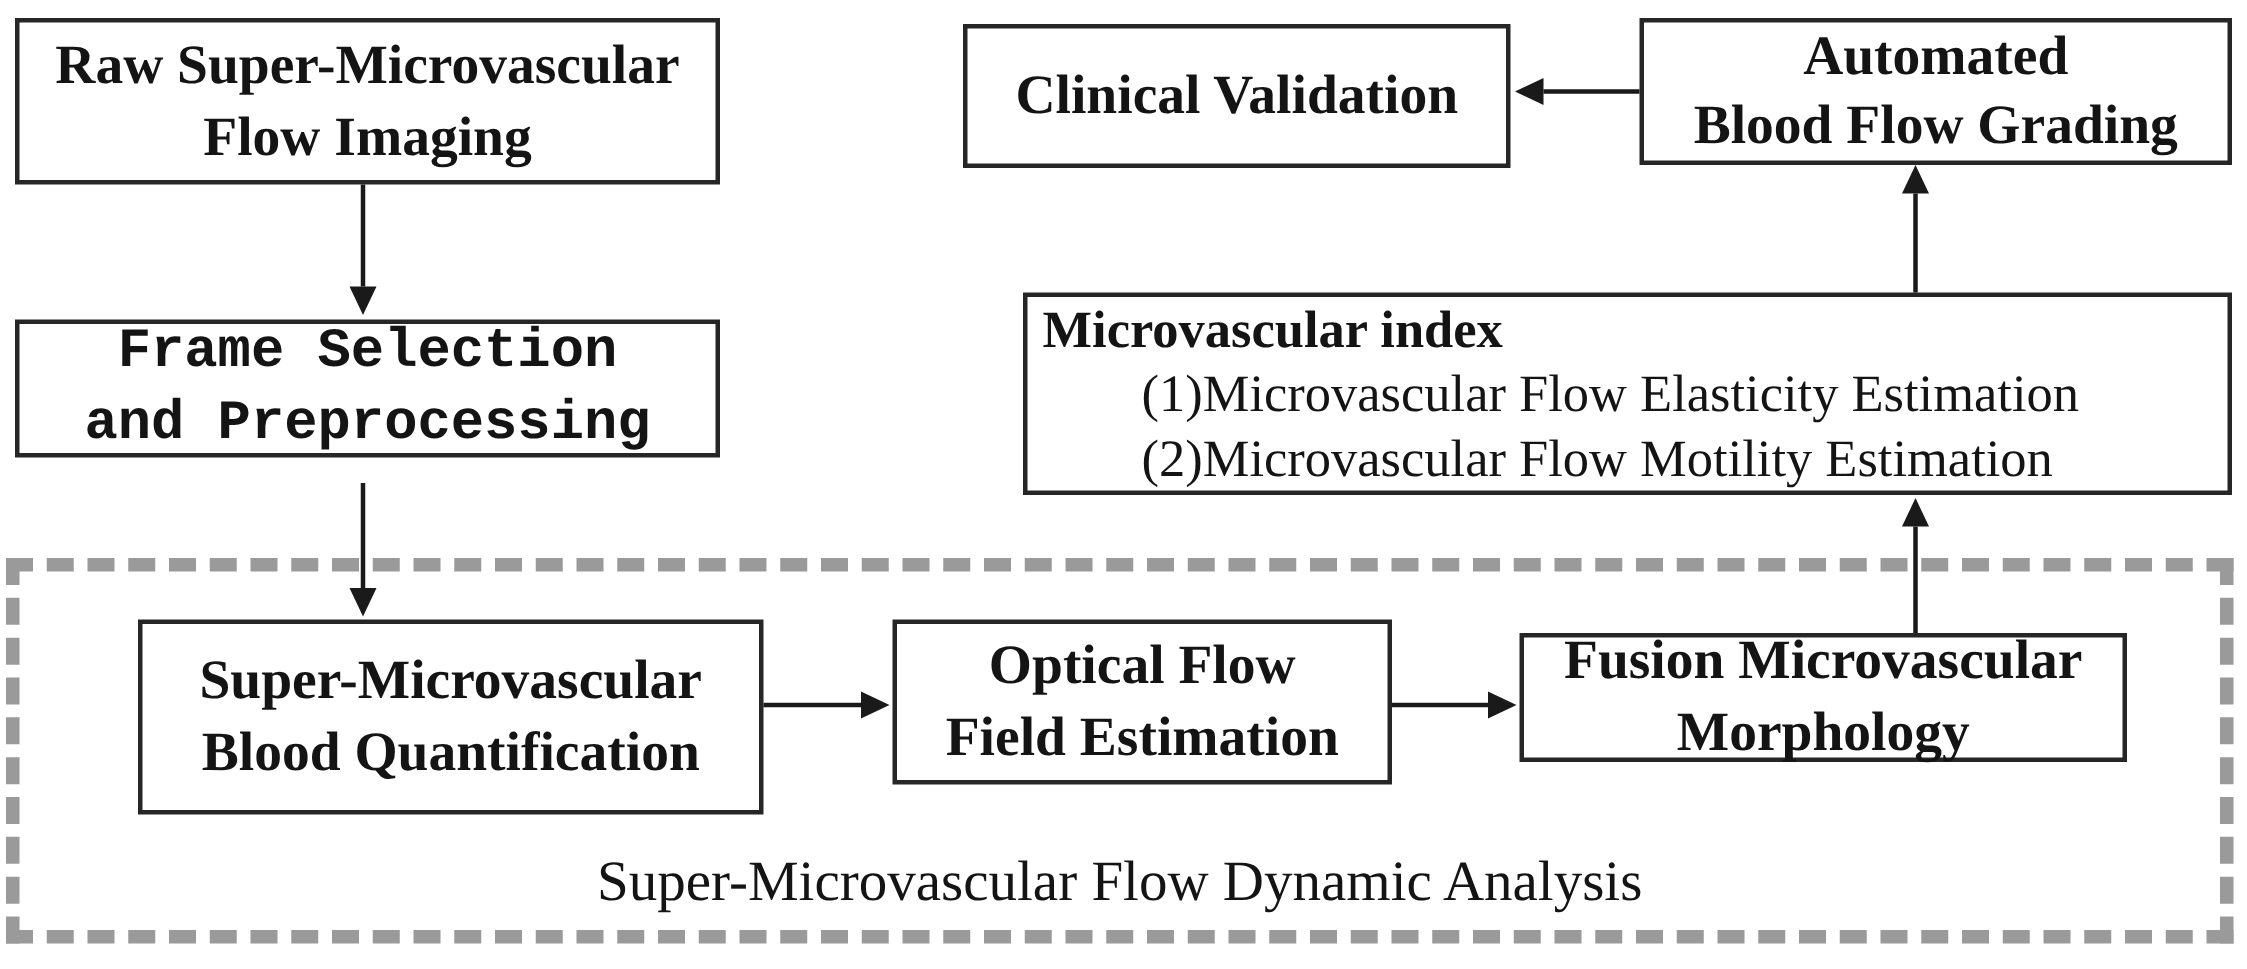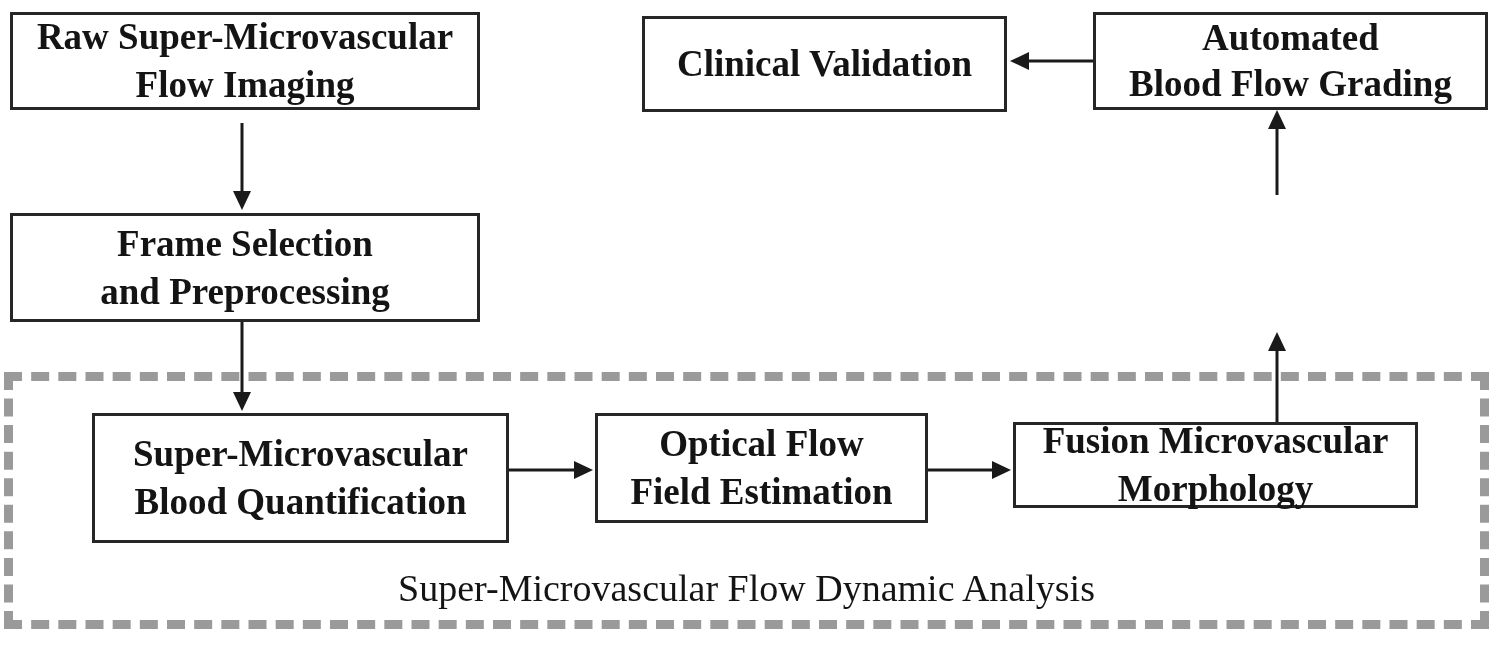--- a/index.html
+++ b/index.html
@@ -20,22 +20,22 @@
     display: flex;
     flex-direction: column;
     align-items: center;
     justify-content: center;
     text-align: center;
     font-weight: bold;
     font-size: 37px;
     line-height: 48px;
     z-index: 5;
   }
-  #node-raw          { left: 10px;   top: 12px;  width: 470px; height: 98px; }
-  #node-frame        { left: 10px;   top: 213px; width: 470px; height: 109px; }
+  #node-raw          { left: 10px;   top: 12px;  width: 470px; height: 111px; }
+  #node-frame        { left: 10px;   top: 213px; width: 470px; height: 92px; font-family: Liberation Mono, monospace; }
   #node-clinical     { left: 642px;  top: 16px;  width: 365px; height: 96px; }
   #node-automated    { left: 1093px; top: 12px;  width: 395px; height: 98px; line-height: 46px; text-align: right; }
   #node-quant        { left: 92px;   top: 413px; width: 417px; height: 130px; }
   #node-optical      { left: 595px;  top: 413px; width: 333px; height: 110px; }
   #node-fusion       { left: 1013px; top: 422px; width: 405px; height: 86px; }
   #node-mvindex {
     left: 682px; top: 195px; width: 806px; height: 135px;
     align-items: flex-start;
     justify-content: center;
     text-align: left;
@@ -90,20 +90,25 @@
 
   <div class="node" id="node-clinical">
     <span>Clinical Validation</span>
   </div>
 
   <div class="node" id="node-automated">
     <span>Automated</span>
     <span>Blood Flow Grading</span>
   </div>
 
+  <div class="node" id="node-mvindex">
+    <span class="mv-title">Microvascular index</span>
+    <span class="mv-item">(1)Microvascular Flow Elasticity Estimation</span>
+    <span class="mv-item">(2)Microvascular Flow Motility Estimation</span>
+  </div>
 
   <div class="node" id="node-quant">
     <span>Super-Microvascular</span>
     <span>Blood Quantification</span>
   </div>
 
   <div class="node" id="node-optical">
     <span>Optical Flow</span>
     <span>Field Estimation</span>
   </div>

